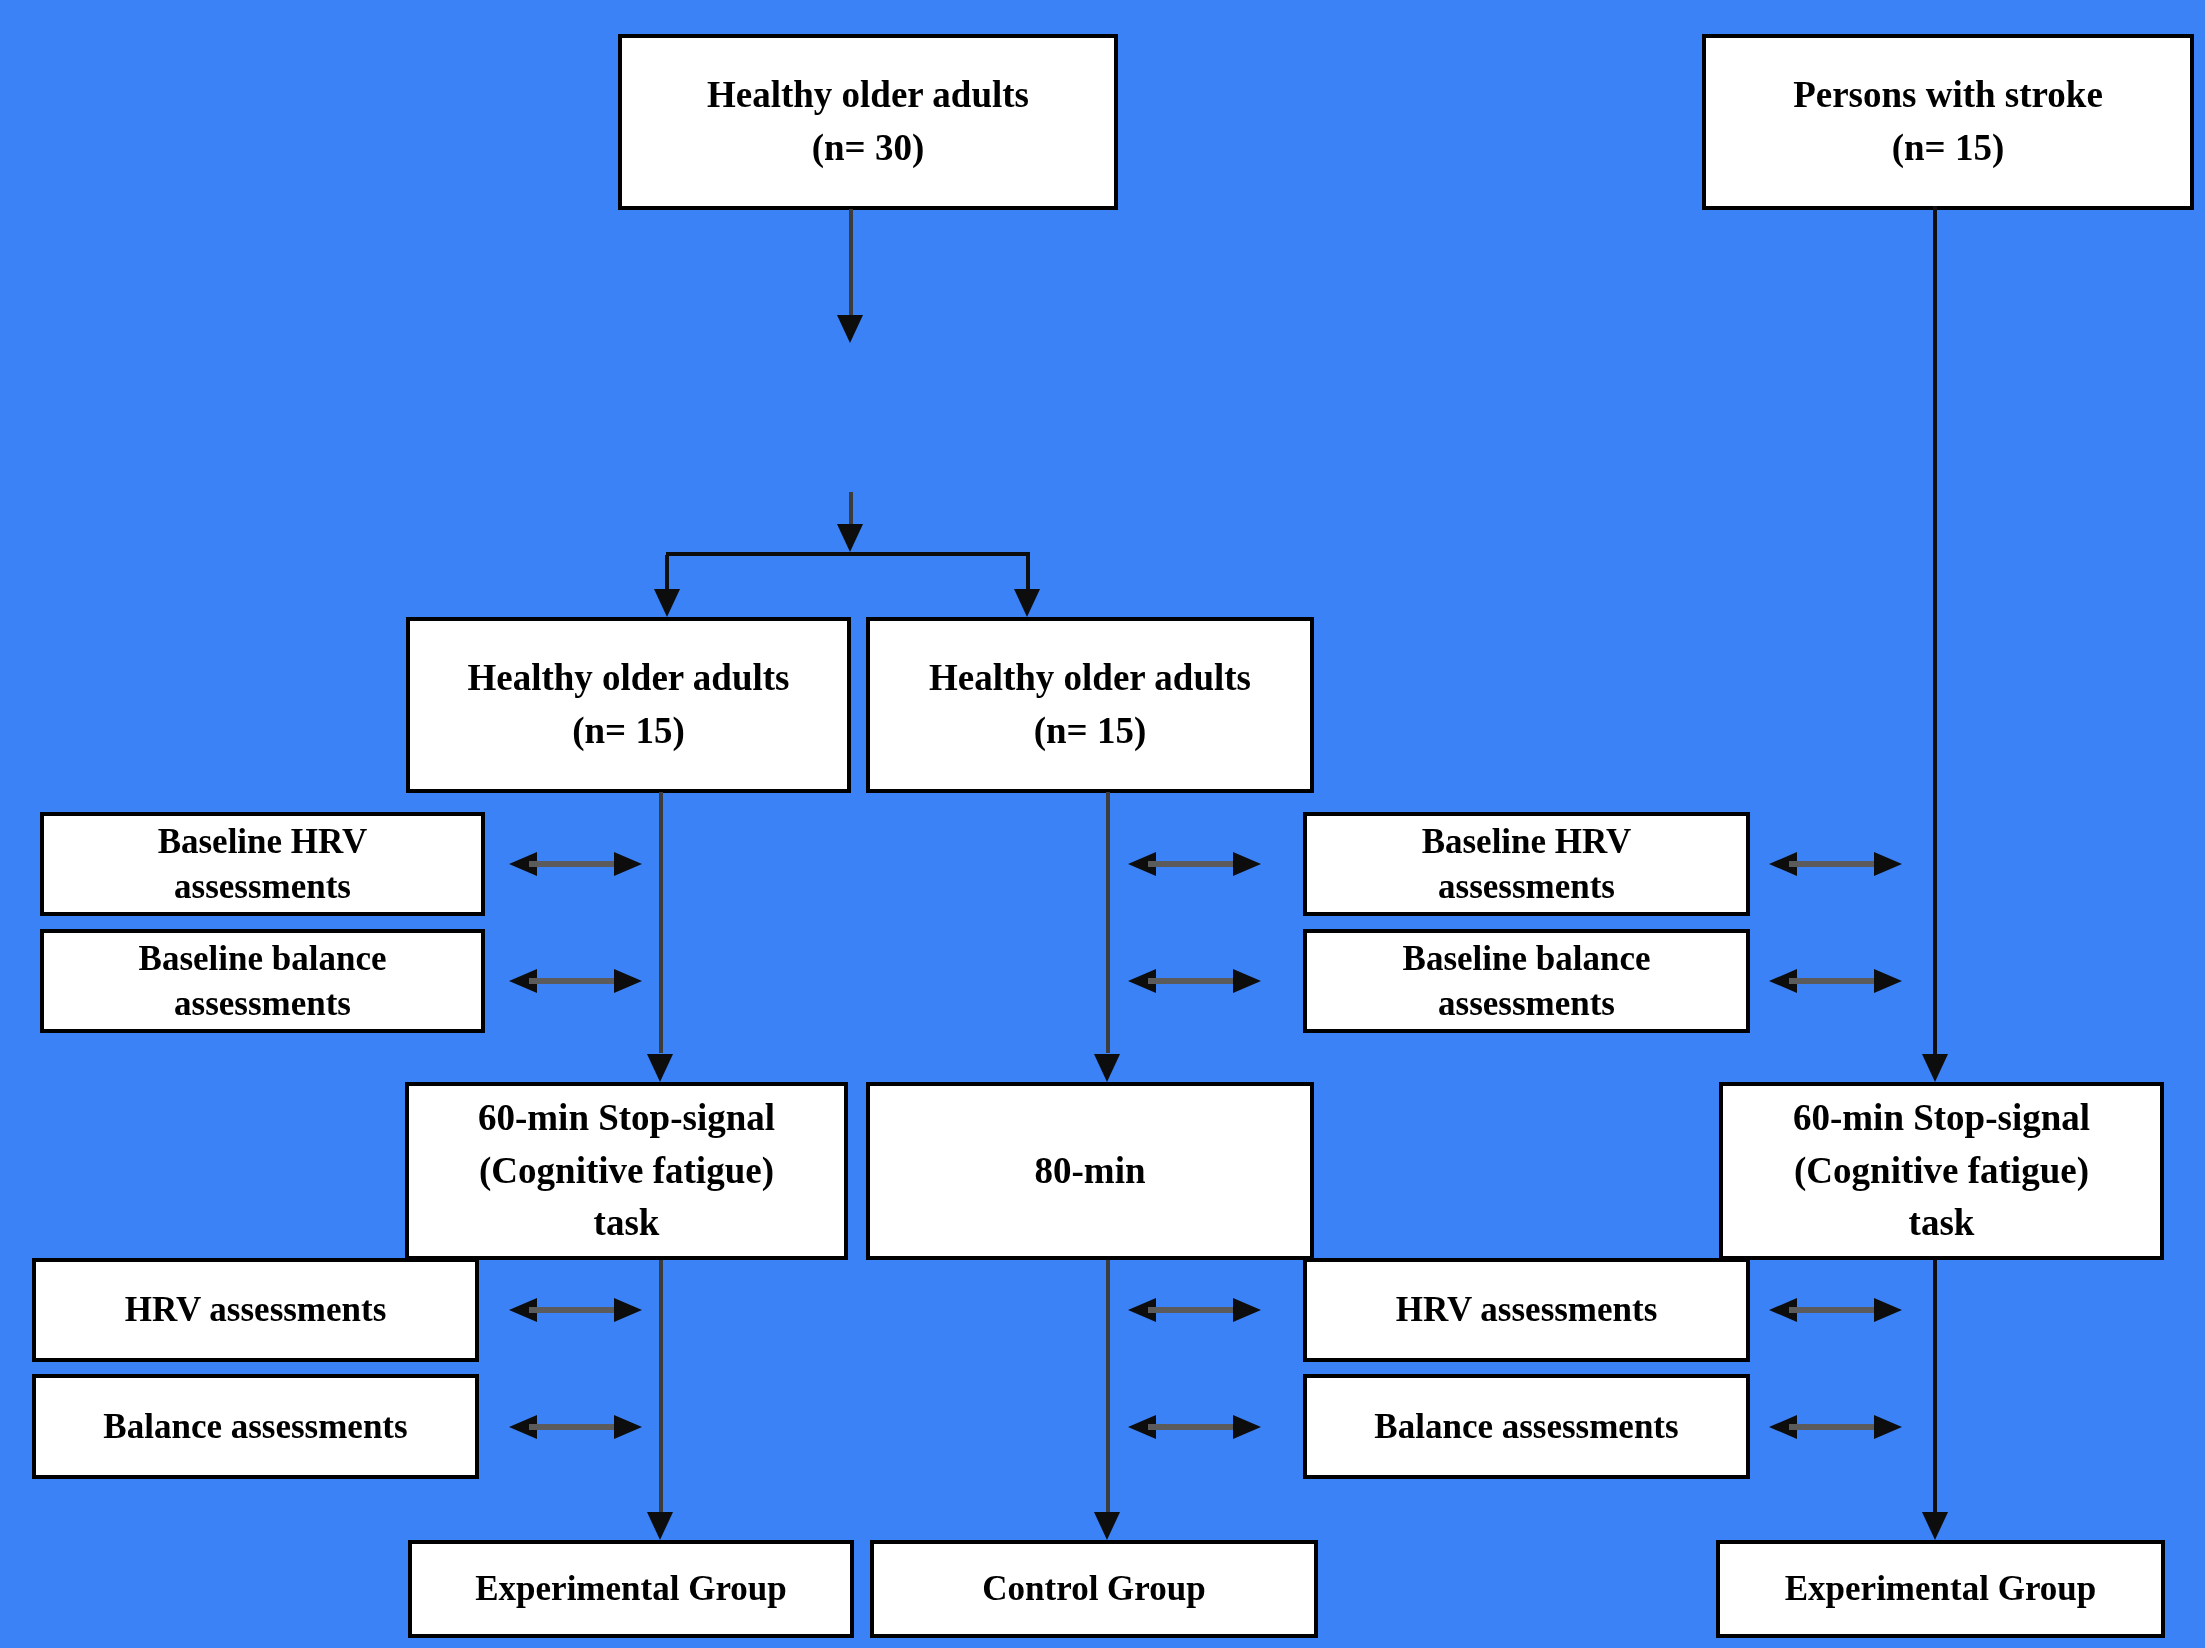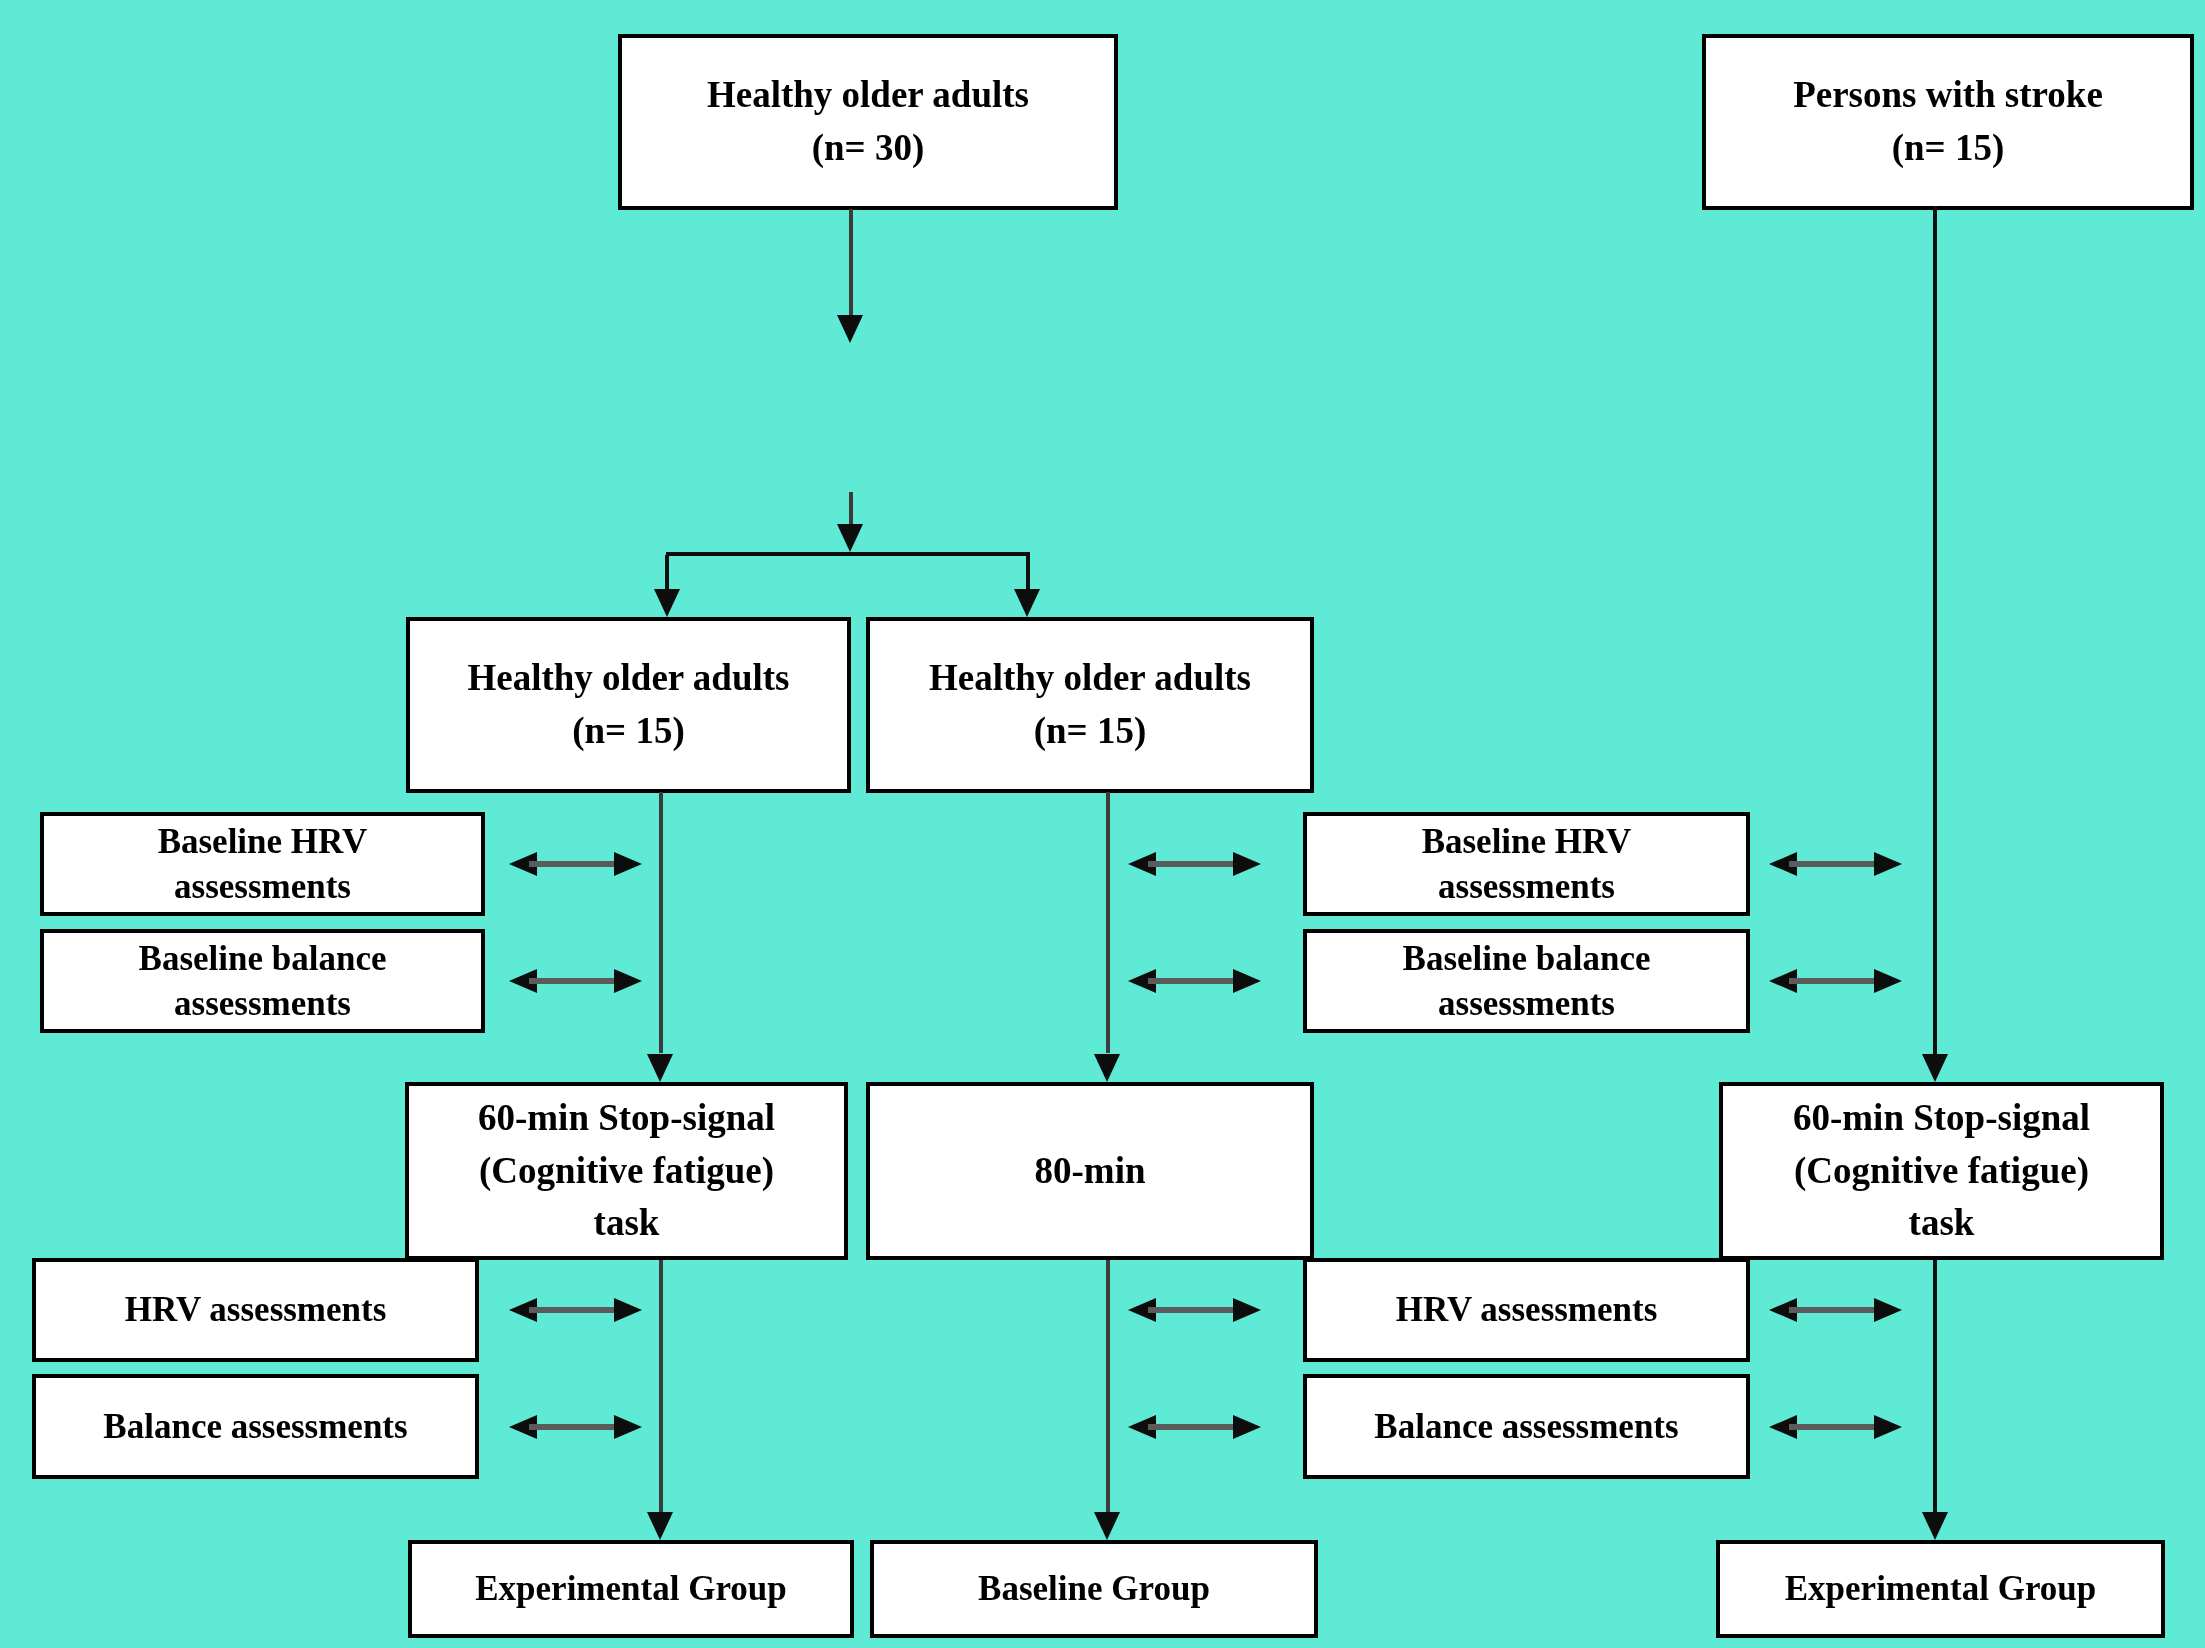--- a/index.html
+++ b/index.html
@@ -1,20 +1,20 @@
 <!DOCTYPE html>
 <html style="font-size:11.2px"><head>
 <meta charset="utf-8">
 <style>
   html, body { margin: 0; padding: 0; background: #ffffff; }
   #canvas {
     position: relative;
     width: 2205px;
     height: 1649px;
-    background: #5eead4;
+    background: #3b82f6;
     font-family: "Liberation Serif", "DejaVu Serif", serif;
     color: #000000;
     overflow: hidden;
   }
   .box {
     position: absolute;
     box-sizing: border-box;
     border: 4.9px solid #000000;
     background: #ffffff;
     display: flex;
@@ -122,21 +122,21 @@
 
   <div class="box small" style="left:1303px; top:1374px; width:447px; height:105px">
     <span class="bl">Balance assessments</span>
   </div>
 
   <div class="box small" style="left:408px; top:1540px; width:446px; height:98px">
     <span class="bl">Experimental Group</span>
   </div>
 
   <div class="box small" style="left:870px; top:1540px; width:448px; height:98px">
-    <span class="bl">Baseline Group</span>
+    <span class="bl">Control Group</span>
   </div>
 
   <div class="box small" style="left:1716px; top:1540px; width:449px; height:98px">
     <span class="bl">Experimental Group</span>
   </div>
 
   <div class="vline" style="left:849px; top:209px; height:107px"></div>
   <div class="ahead" style="left:837px; top:315px"></div>
 
   <div class="vline" style="left:849px; top:492px; height:34px"></div>

